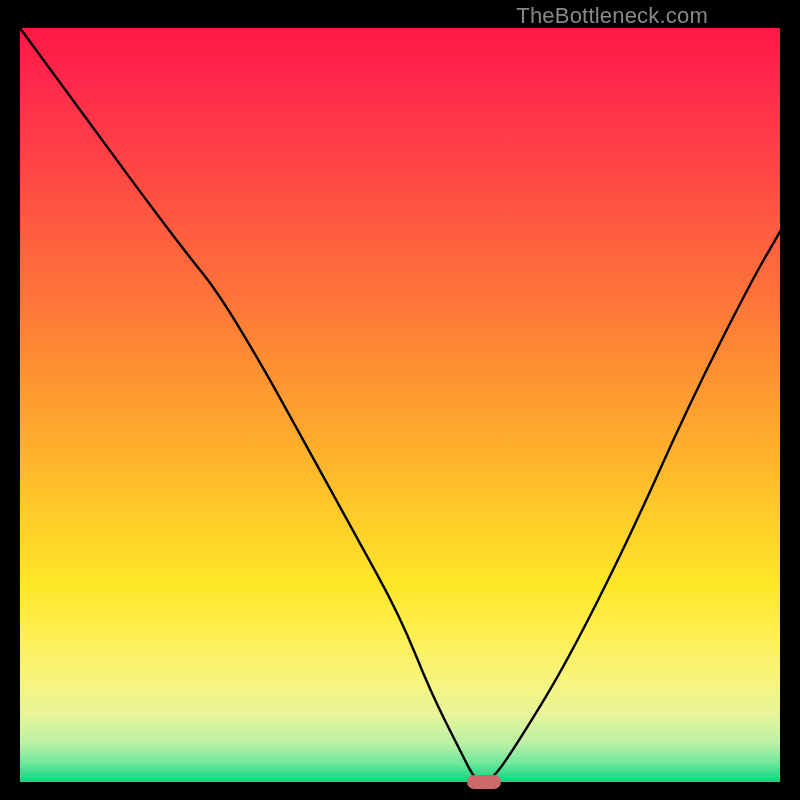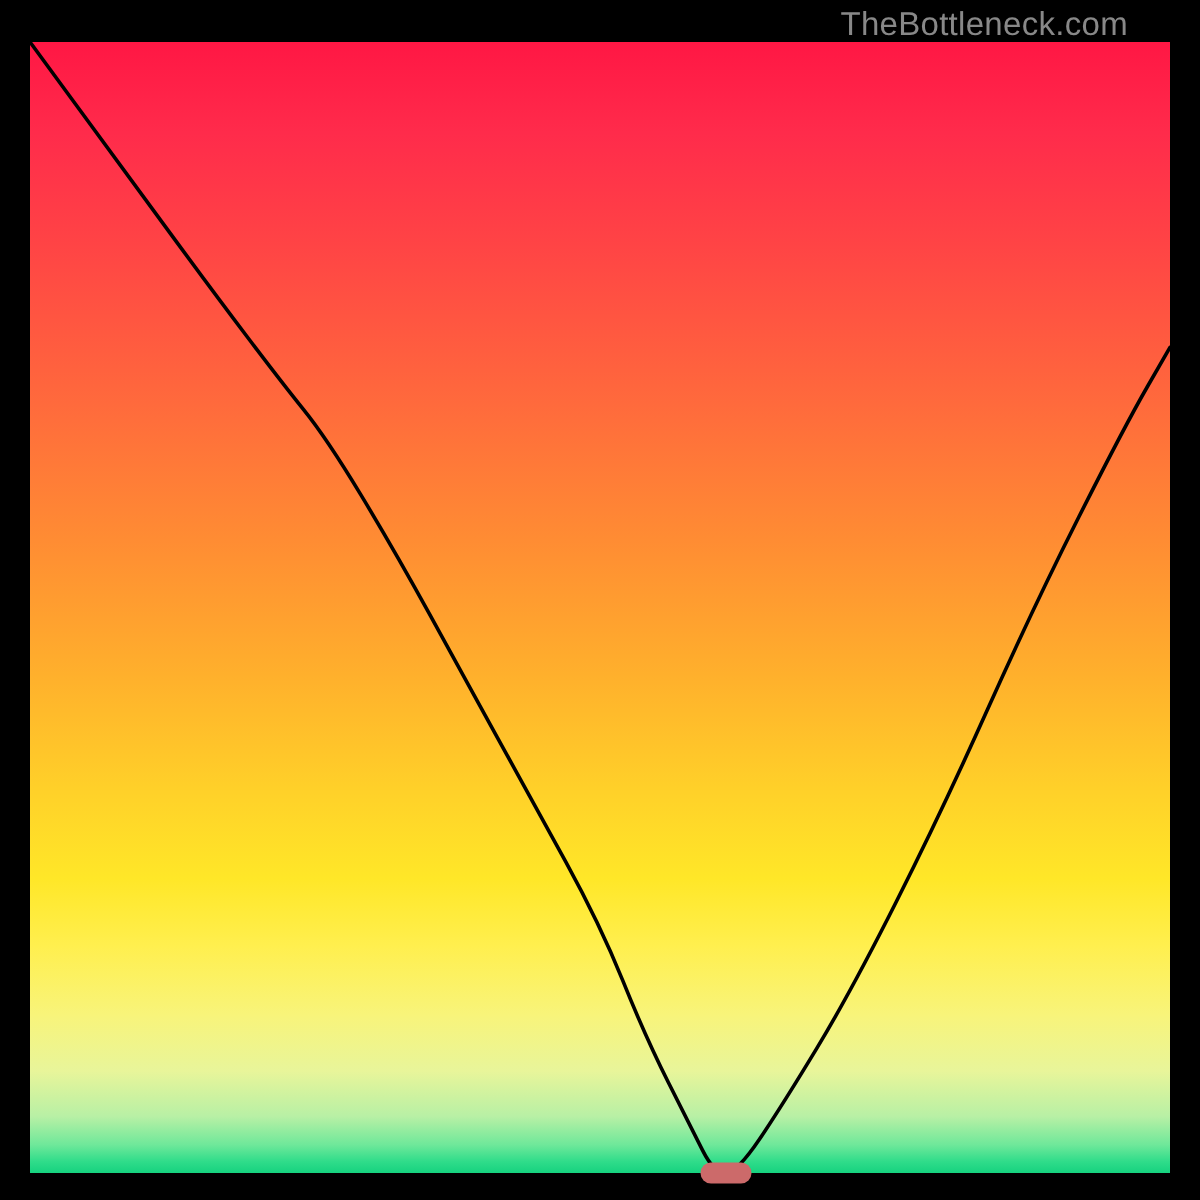--- a/index.html
+++ b/index.html
@@ -9,21 +9,20 @@
     height: 800px;
     background: #000;
     font-family: Arial, Helvetica, sans-serif;
     overflow: hidden;
   }
   .container {
     position: relative;
     width: 720px;
     height: 800px;
     background: #000;
-    padding-left: 44px;
   }
   .watermark {
     position: absolute;
     top: 3px;
     right: 12px;
     color: #888;
     font-size: 22px;
     font-weight: 400;
     letter-spacing: 0.2px;
     z-index: 10;

